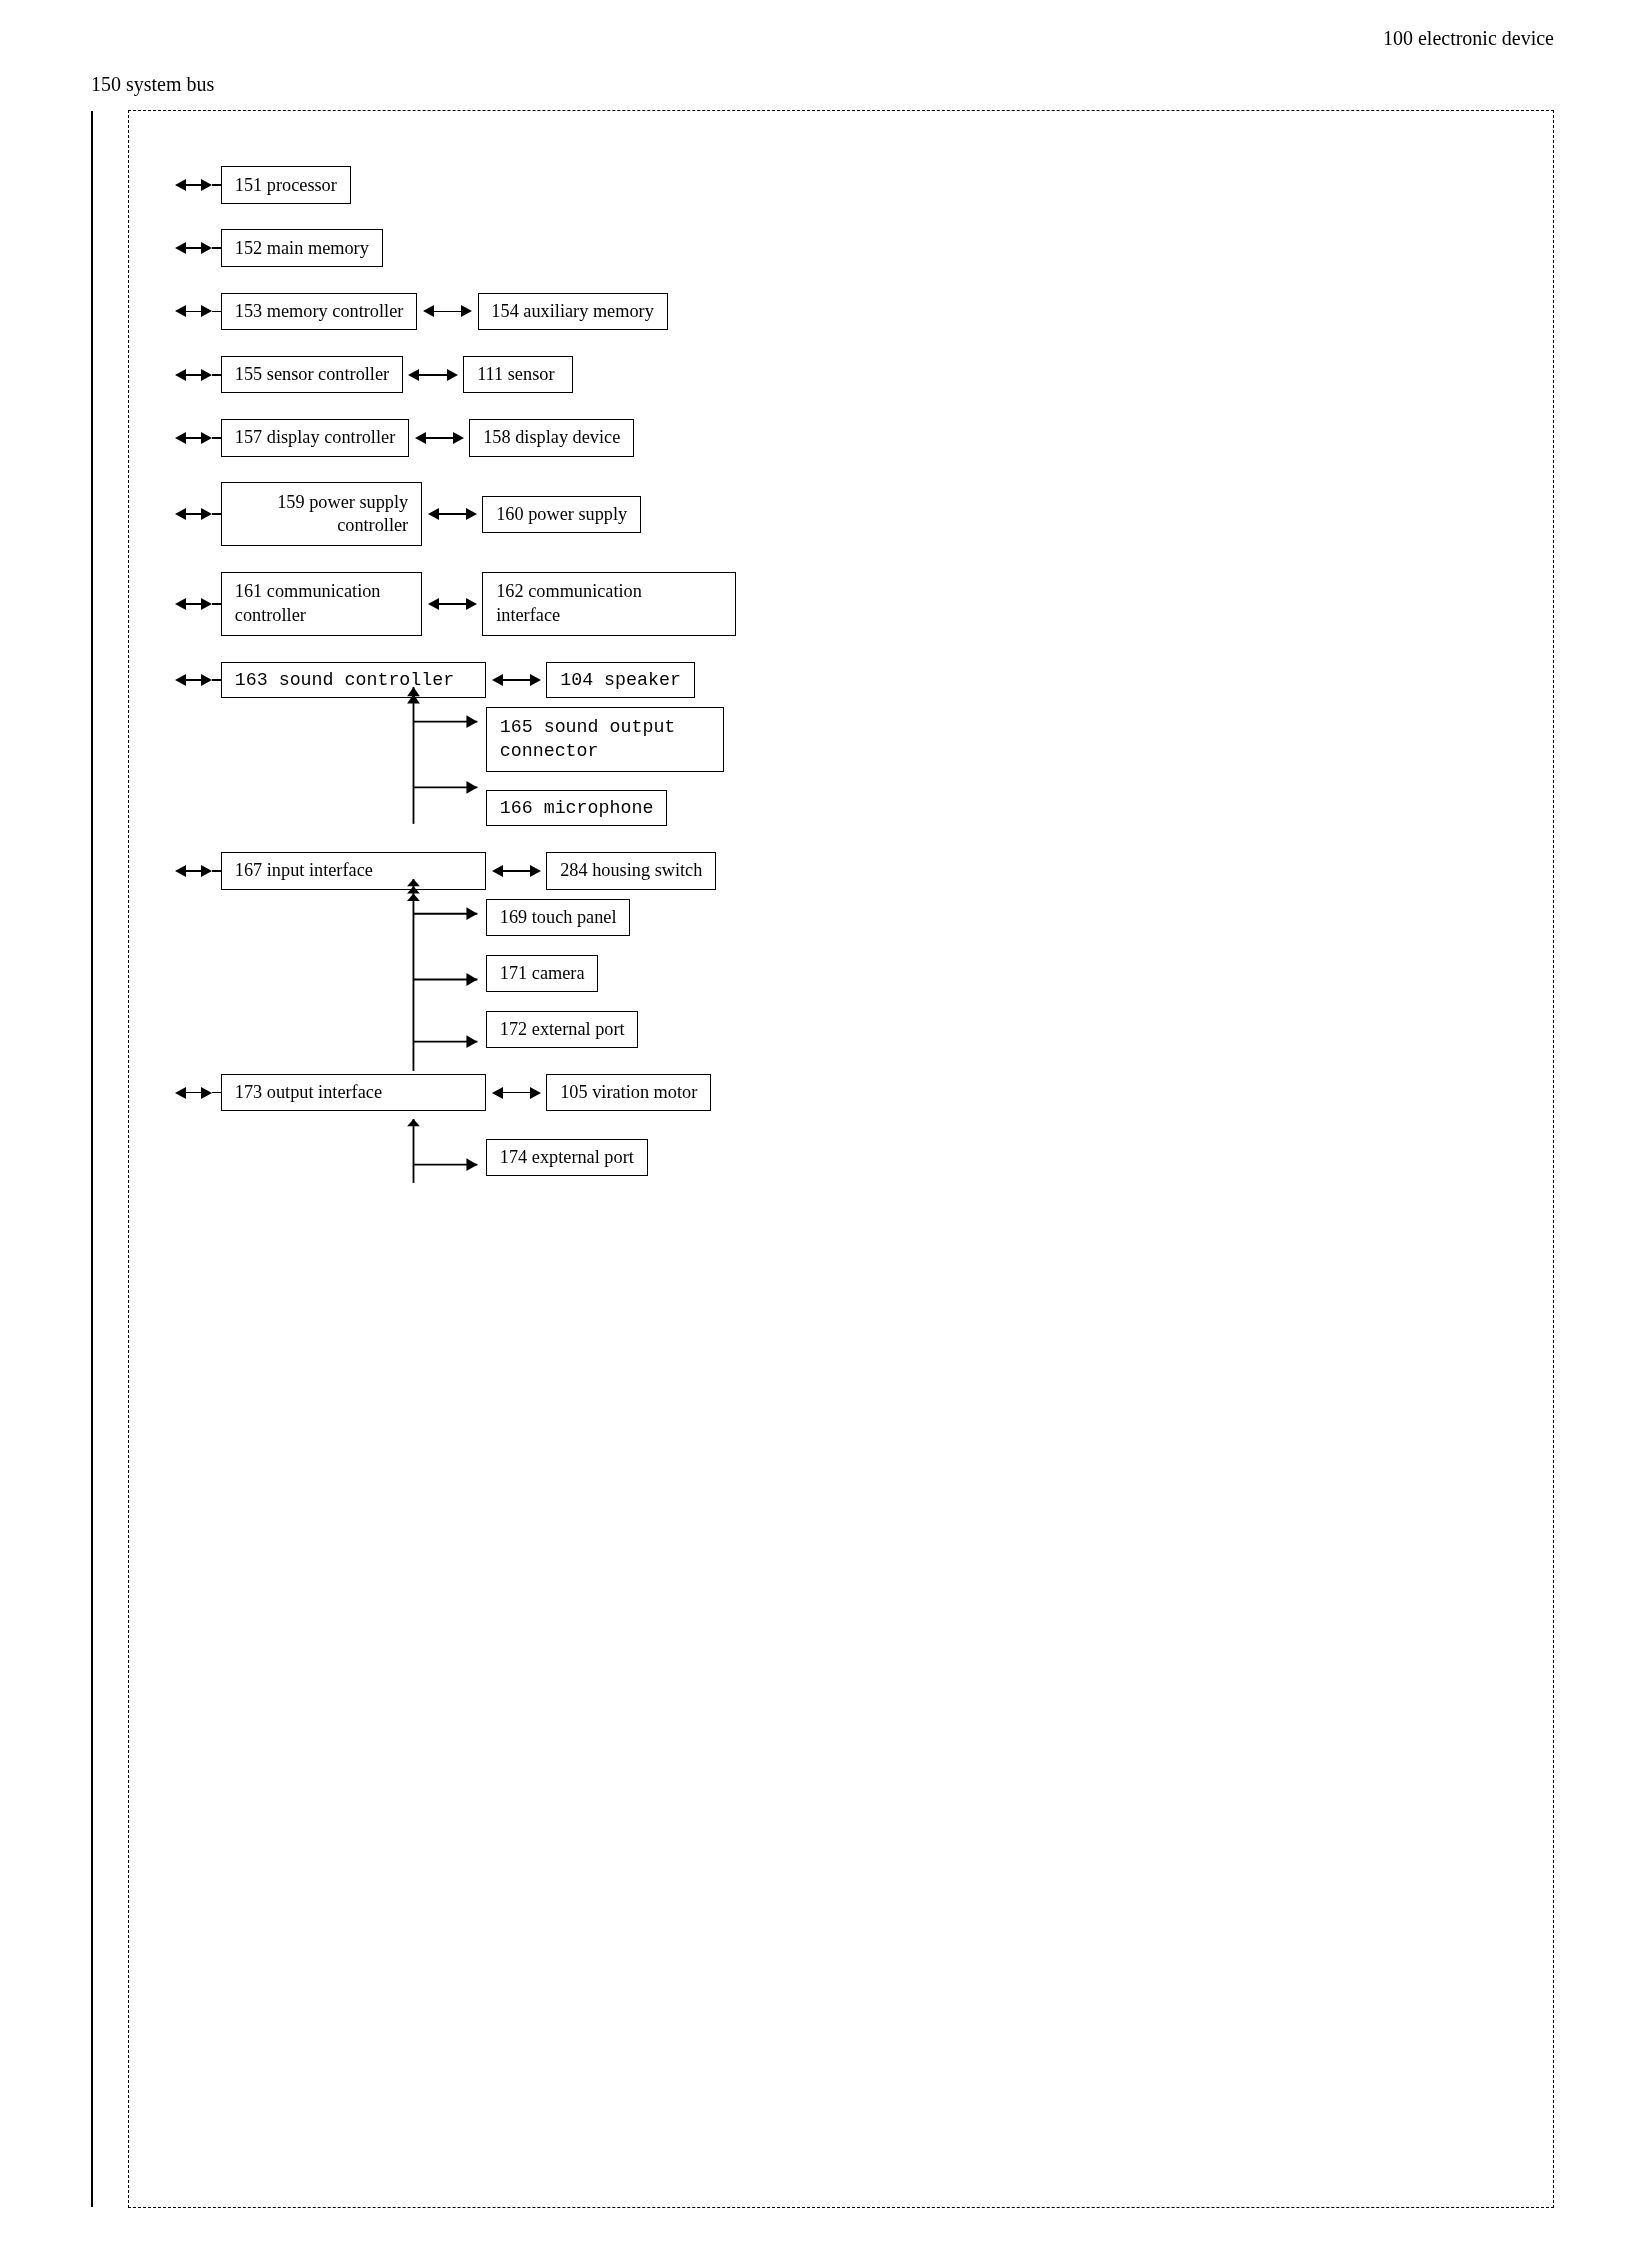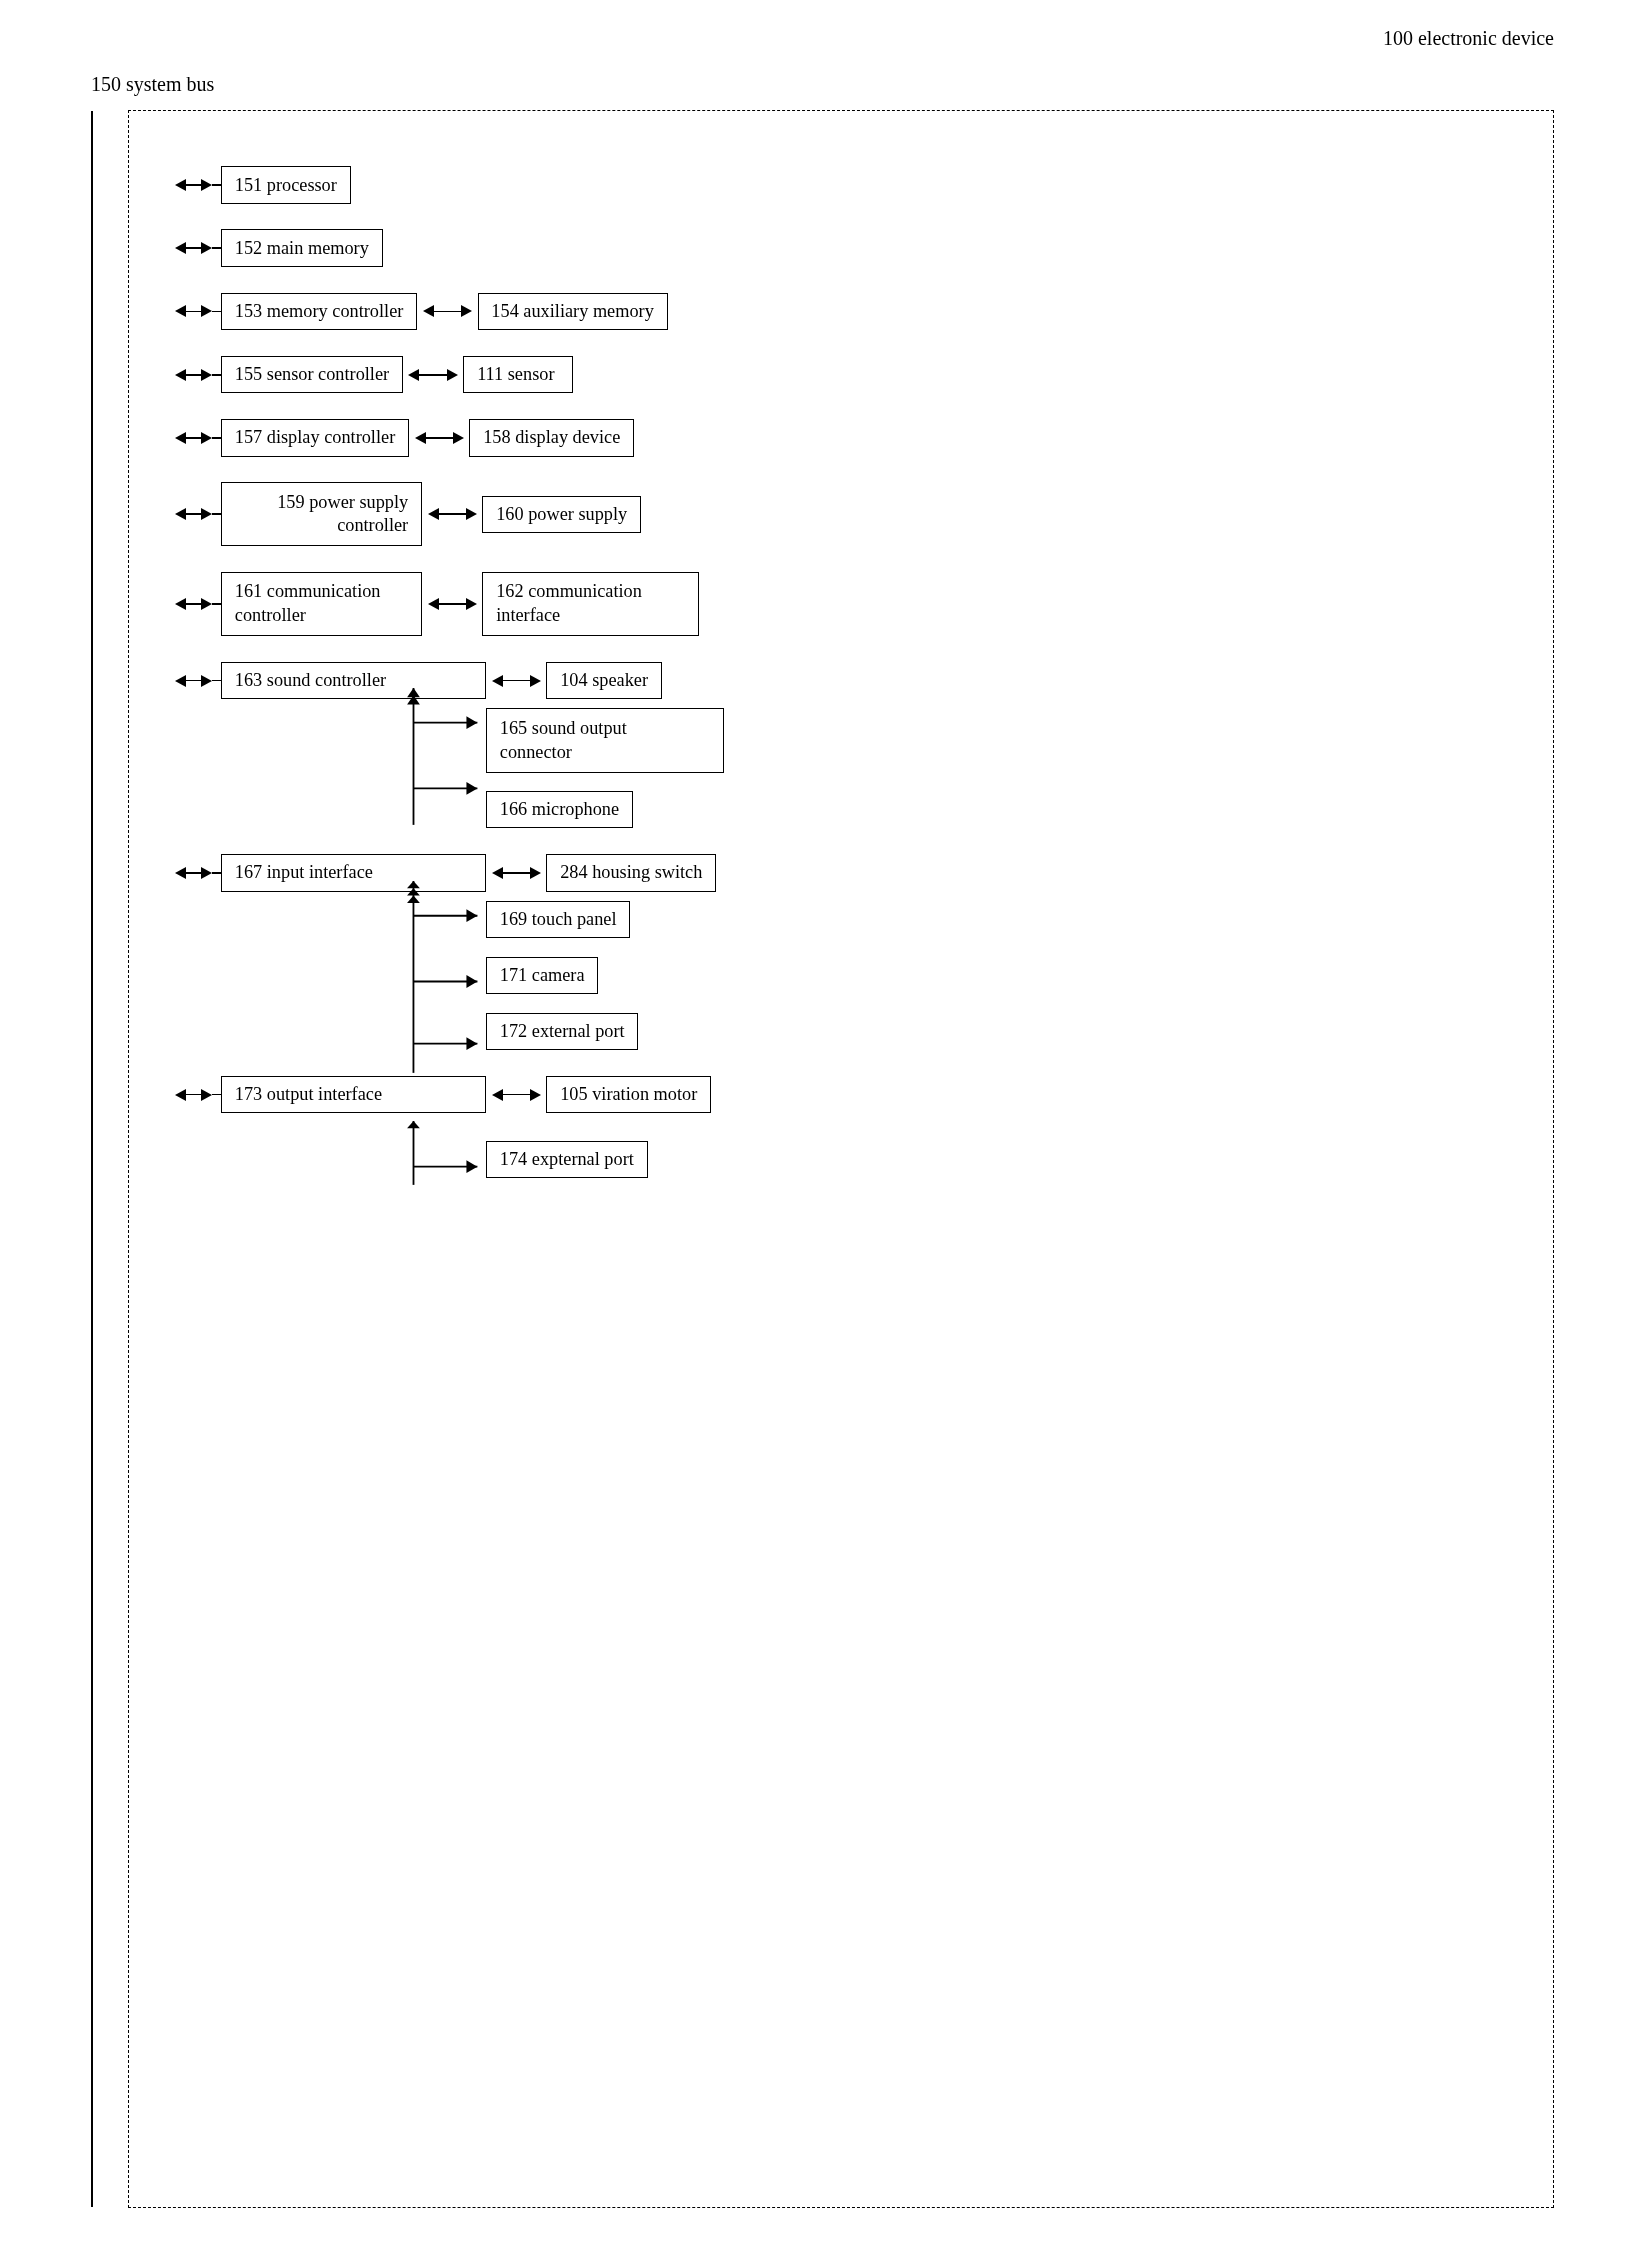--- a/index.html
+++ b/index.html
@@ -239,26 +239,26 @@
       <div class="h-line" style="width:9.1px;"></div>
     </div>
     <div class="box-multiline" style="width:201px;">
       <span>161 communication<br>controller</span>
     </div>
     <div style="display:flex;align-items:center;margin:0 5.5px;">
       <div class="arrowhead-left"></div>
       <div class="h-line" style="width:27.4px;"></div>
       <div class="arrowhead-right"></div>
     </div>
-    <div class="box-multiline" style="width:217px;">
+    <div class="box-multiline" style="width:254px;">
       <span>162 communication<br>interface</span>
     </div>
   </div>
 
-  <div style="position:relative;margin-bottom:25.6px;">
+  <div style="position:relative;margin-bottom:25.6px;font-family:Liberation Mono, monospace;">
     <div style="display:flex;align-items:center;">
       <div style="display:flex;align-items:center;width:46px;flex-shrink:0;">
         <div class="arrowhead-left"></div>
         <div class="h-line" style="width:14.6px;"></div>
         <div class="arrowhead-right"></div>
         <div class="h-line" style="width:9.1px;"></div>
       </div>
       <div class="box" style="width:265px;">
         <span>163 sound controller</span>
       </div>

